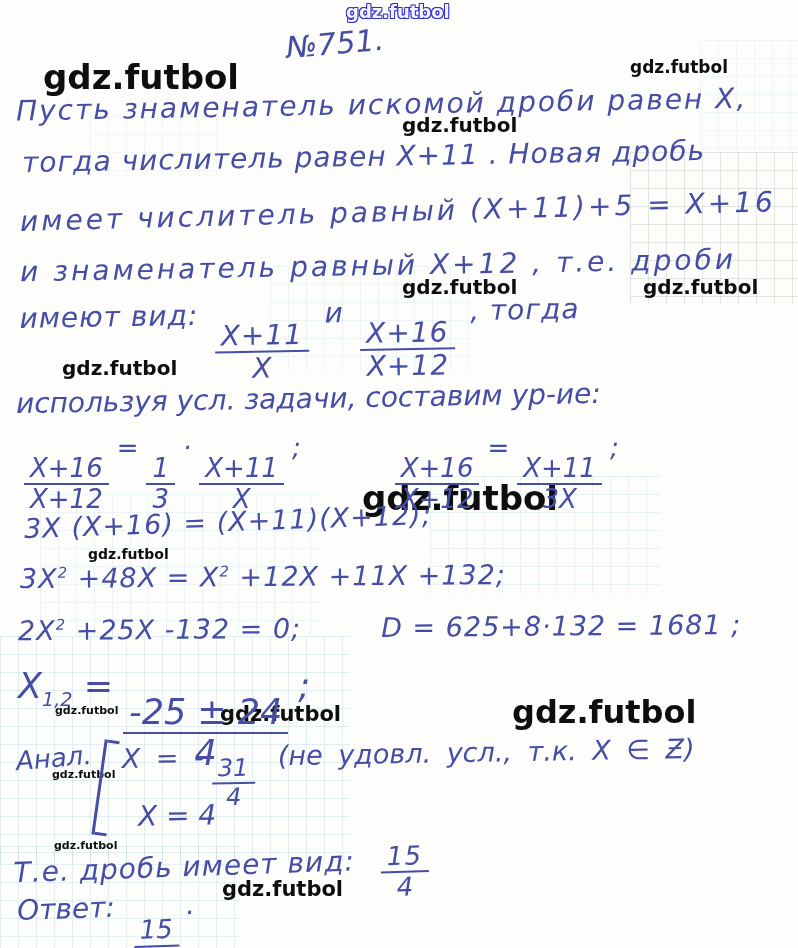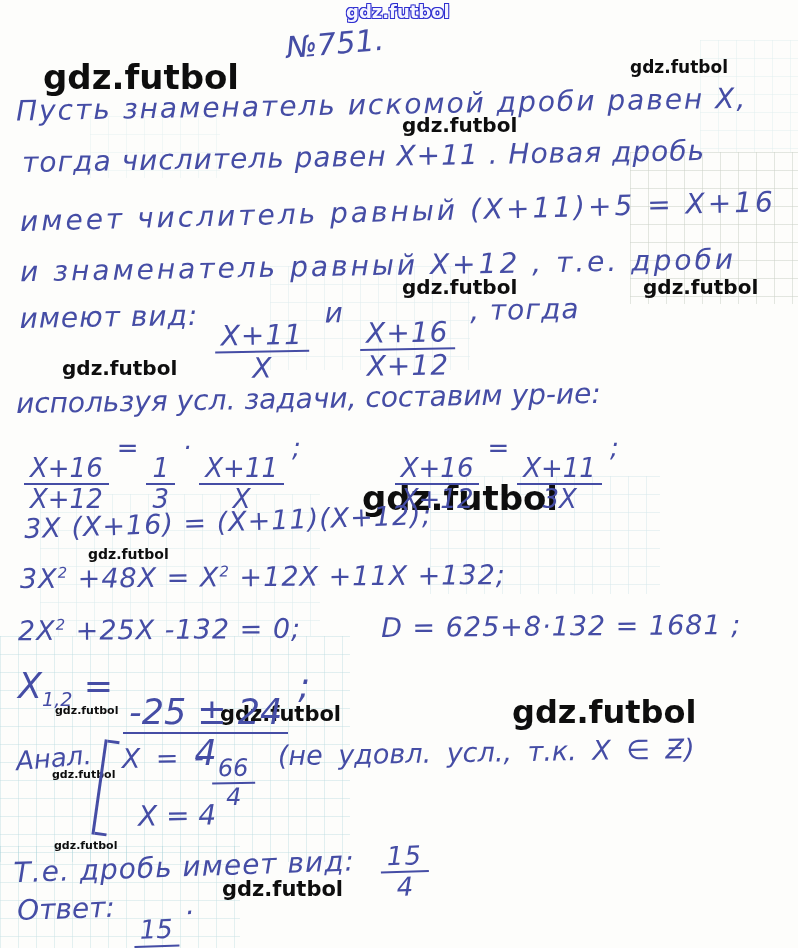--- a/index.html
+++ b/index.html
@@ -185,21 +185,21 @@
         <span class="fn">-25 ± 24</span>
         <span class="fd">4</span>
       </span><span>;</span>
   </div>
 
   <div class="hw label12">Анал.</div>
   <div class="case-bracket"></div>
 
   <div class="hw case1">
     <span>X = -</span><span class="frac">
-        <span class="fn">66</span>
+        <span class="fn">31</span>
         <span class="fd">4</span>
       </span>
     <span>(не удовл. усл., т.к. X ∈ Ƶ)</span>
   </div>
   <div class="hw case2">X = 4</div>
 
   <div class="hw l13">
     <span>Т.е. дробь имеет вид:</span><span class="frac">
         <span class="fn">15</span>
         <span class="fd">4</span>

